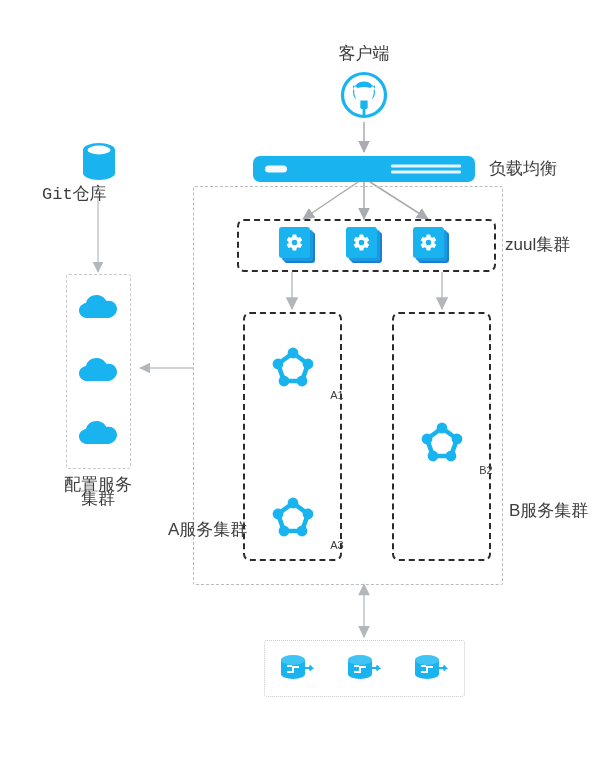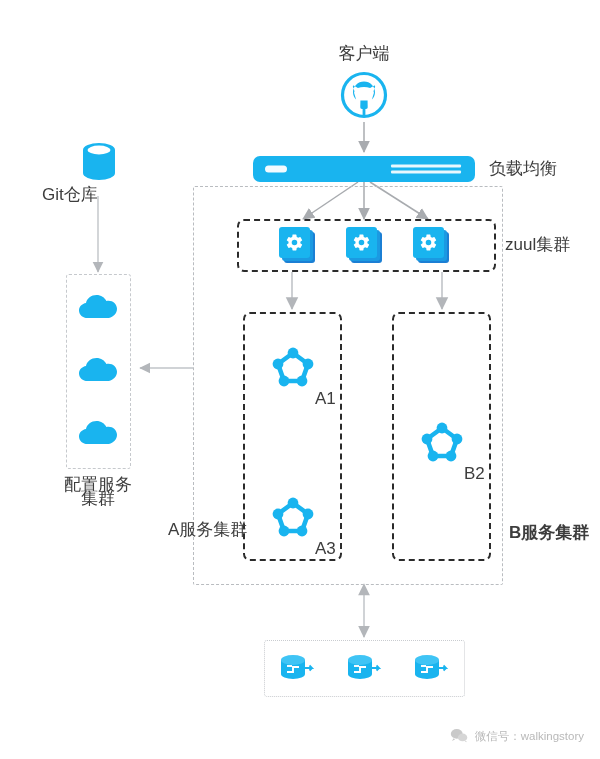--- a/index.html
+++ b/index.html
@@ -14,21 +14,21 @@
   svg.layer{position:absolute;left:0;top:0;width:600px;height:759px;pointer-events:none;}
 
   
   .box{position:absolute;box-sizing:border-box;}
   .box.outer{border:1.3px dashed #b9bcc0;border-radius:2px;}
   .box.dark{border:2.2px dashed #2b2b2b;border-radius:7px;}
   .box.light{border:1.3px dashed #c6c9cd;border-radius:3px;}
   .box.dotted{border:1.4px dotted #c9ccd0;border-radius:3px;}
 
   .node{position:absolute;}
-  .nodelabel{position:absolute;width:100%;font-size:17px;color:#3d3d3d;}
+  .nodelabel{position:absolute;width:100%;text-align:center;font-size:11px;color:#3d3d3d;}
 
   
   .lbbar{position:absolute;background:#19b4ef;border-radius:7px;}
   .lbbar .oval{position:absolute;left:12px;top:50%;transform:translateY(-50%);
     width:22px;height:7px;border-radius:4px;background:#ffffff;opacity:.95;}
   .lbbar .lines{position:absolute;right:14px;top:50%;transform:translateY(-50%);
     width:70px;}
   .lbbar .lines i{display:block;height:3px;background:#ffffff;opacity:.9;margin-bottom:3px;border-radius:1px;}
   .lbbar .lines i:last-child{margin-bottom:0;}
 
@@ -177,30 +177,30 @@
           <circle cx="37" cy="20" r="5.4"></circle>
         <circle cx="31" cy="37" r="5.4"></circle>
           <circle cx="13" cy="37" r="5.4"></circle>
         <circle cx="7" cy="20" r="5.4"></circle>
       </g>
     </svg>
     <span class="nodelabel" style="top:45px;">B2</span>
   </div>
 
 
-  <div class="lbl" style="left:509px;top:526px;font-weight:bold;">B服务集群</div>
+  <div class="lbl" style="left:509px;top:504px;">B服务集群</div>
 
   <div class="node" style="left:80px;top:139px;width:38px;height:56px;">
     <svg width="38" height="56" viewBox="0 0 38 56">
       <path d="M3 11 v23 a16 7 0 0 0 32 0 V11 Z" fill="#19b4ef"></path>
       <ellipse cx="19" cy="11" rx="16" ry="7" fill="#19b4ef"></ellipse>
       <ellipse cx="19" cy="11" rx="11.5" ry="4.4" fill="#ffffff"></ellipse>
     </svg>
   </div>
-  <div class="lbl" style="left:42px;top:188px;">Git仓库</div>
+  <div class="lbl" style="left:42px;top:188px;font-family:Liberation Mono, monospace;">Git仓库</div>
 
   <div class="box light" style="left:66px;top:274px;width:65px;height:195px;"></div>
 
   <div class="node" style="left:78px;top:292px;width:41px;height:28px;">
     <svg width="41" height="28" viewBox="0 0 41 28" fill="#19b4ef">
       <path d="M9.5 26c-4.7 0-8.5-3.4-8.5-7.6 0-3.8 3-6.9 7-7.5.9-4.6 5.3-8 10.5-8 4.4 0 8.3 2.5 9.9 6.1.7-.2 1.4-.3 2.1-.3 4.6 0 8.5 3.5 8.5 8.1 0 4.5-3.6 8.3-8.1 9.2z"></path>
     </svg>
   </div>
   <div class="node" style="left:78px;top:355px;width:41px;height:28px;">
     <svg width="41" height="28" viewBox="0 0 41 28" fill="#19b4ef">
@@ -246,25 +246,14 @@
       <ellipse cx="15" cy="8" rx="12" ry="5" fill="#3fc4f5"></ellipse>
       <g stroke="#ffffff" stroke-width="1.9" fill="none">
         <path d="M9 20 h6 v-5 h6"></path>
         <path d="M9 14 h5"></path>
       </g>
       <path d="M27 16 h7 l-2.5 -2.5 M34 16 l-2.5 2.5" stroke="#19b4ef" stroke-width="1.8" fill="none"></path>
     </svg>
   </div>
 
 
-  <div class="footer">
-    <span>
-      <svg width="18" height="15" viewBox="0 0 20 16" fill="#c9c9c9">
-        <ellipse cx="7.5" cy="6.2" rx="6.6" ry="5.4"></ellipse>
-        <path d="M4 11 L2.2 14 L5.6 12.4 Z"></path>
-        <ellipse cx="14" cy="10.2" rx="5.2" ry="4.3" fill="#d6d6d6"></ellipse>
-        <path d="M17.4 13.6 L19 15.6 L16.3 14.6 Z" fill="#d6d6d6"></path>
-      </svg>
-    </span>
-    <span>微信号：walkingstory</span>
-  </div>
 
 </div>
 
 </body></html>

